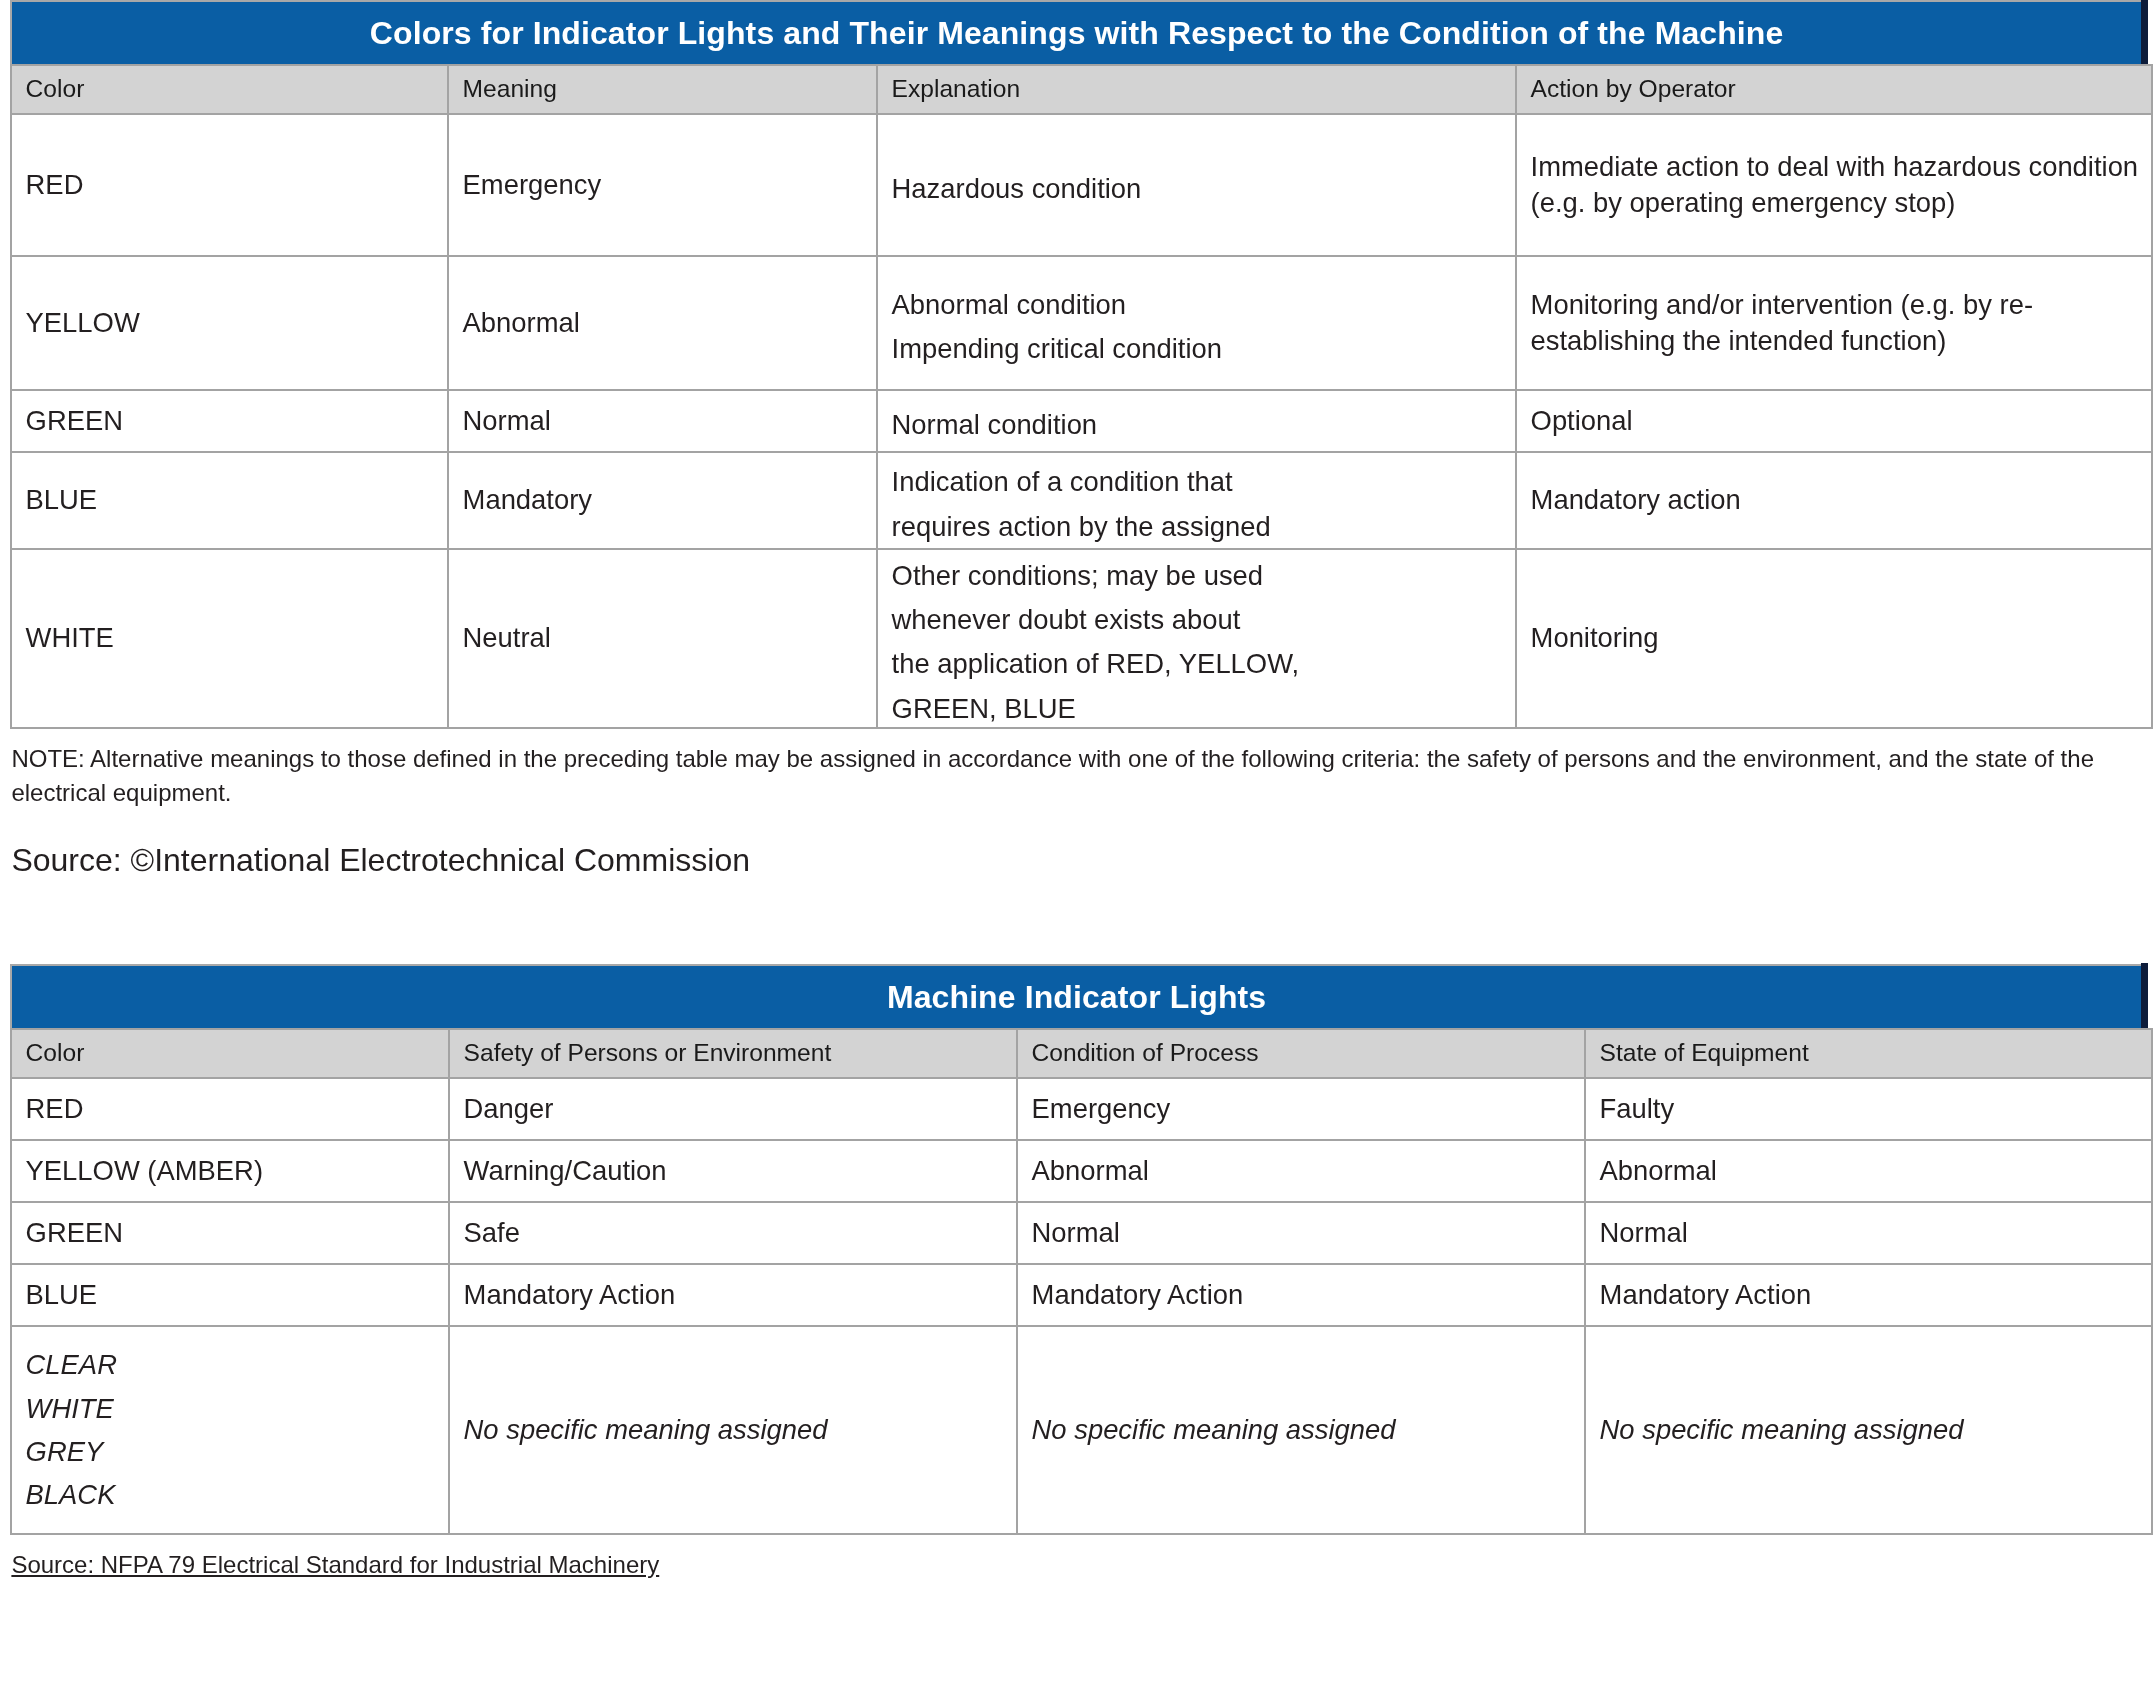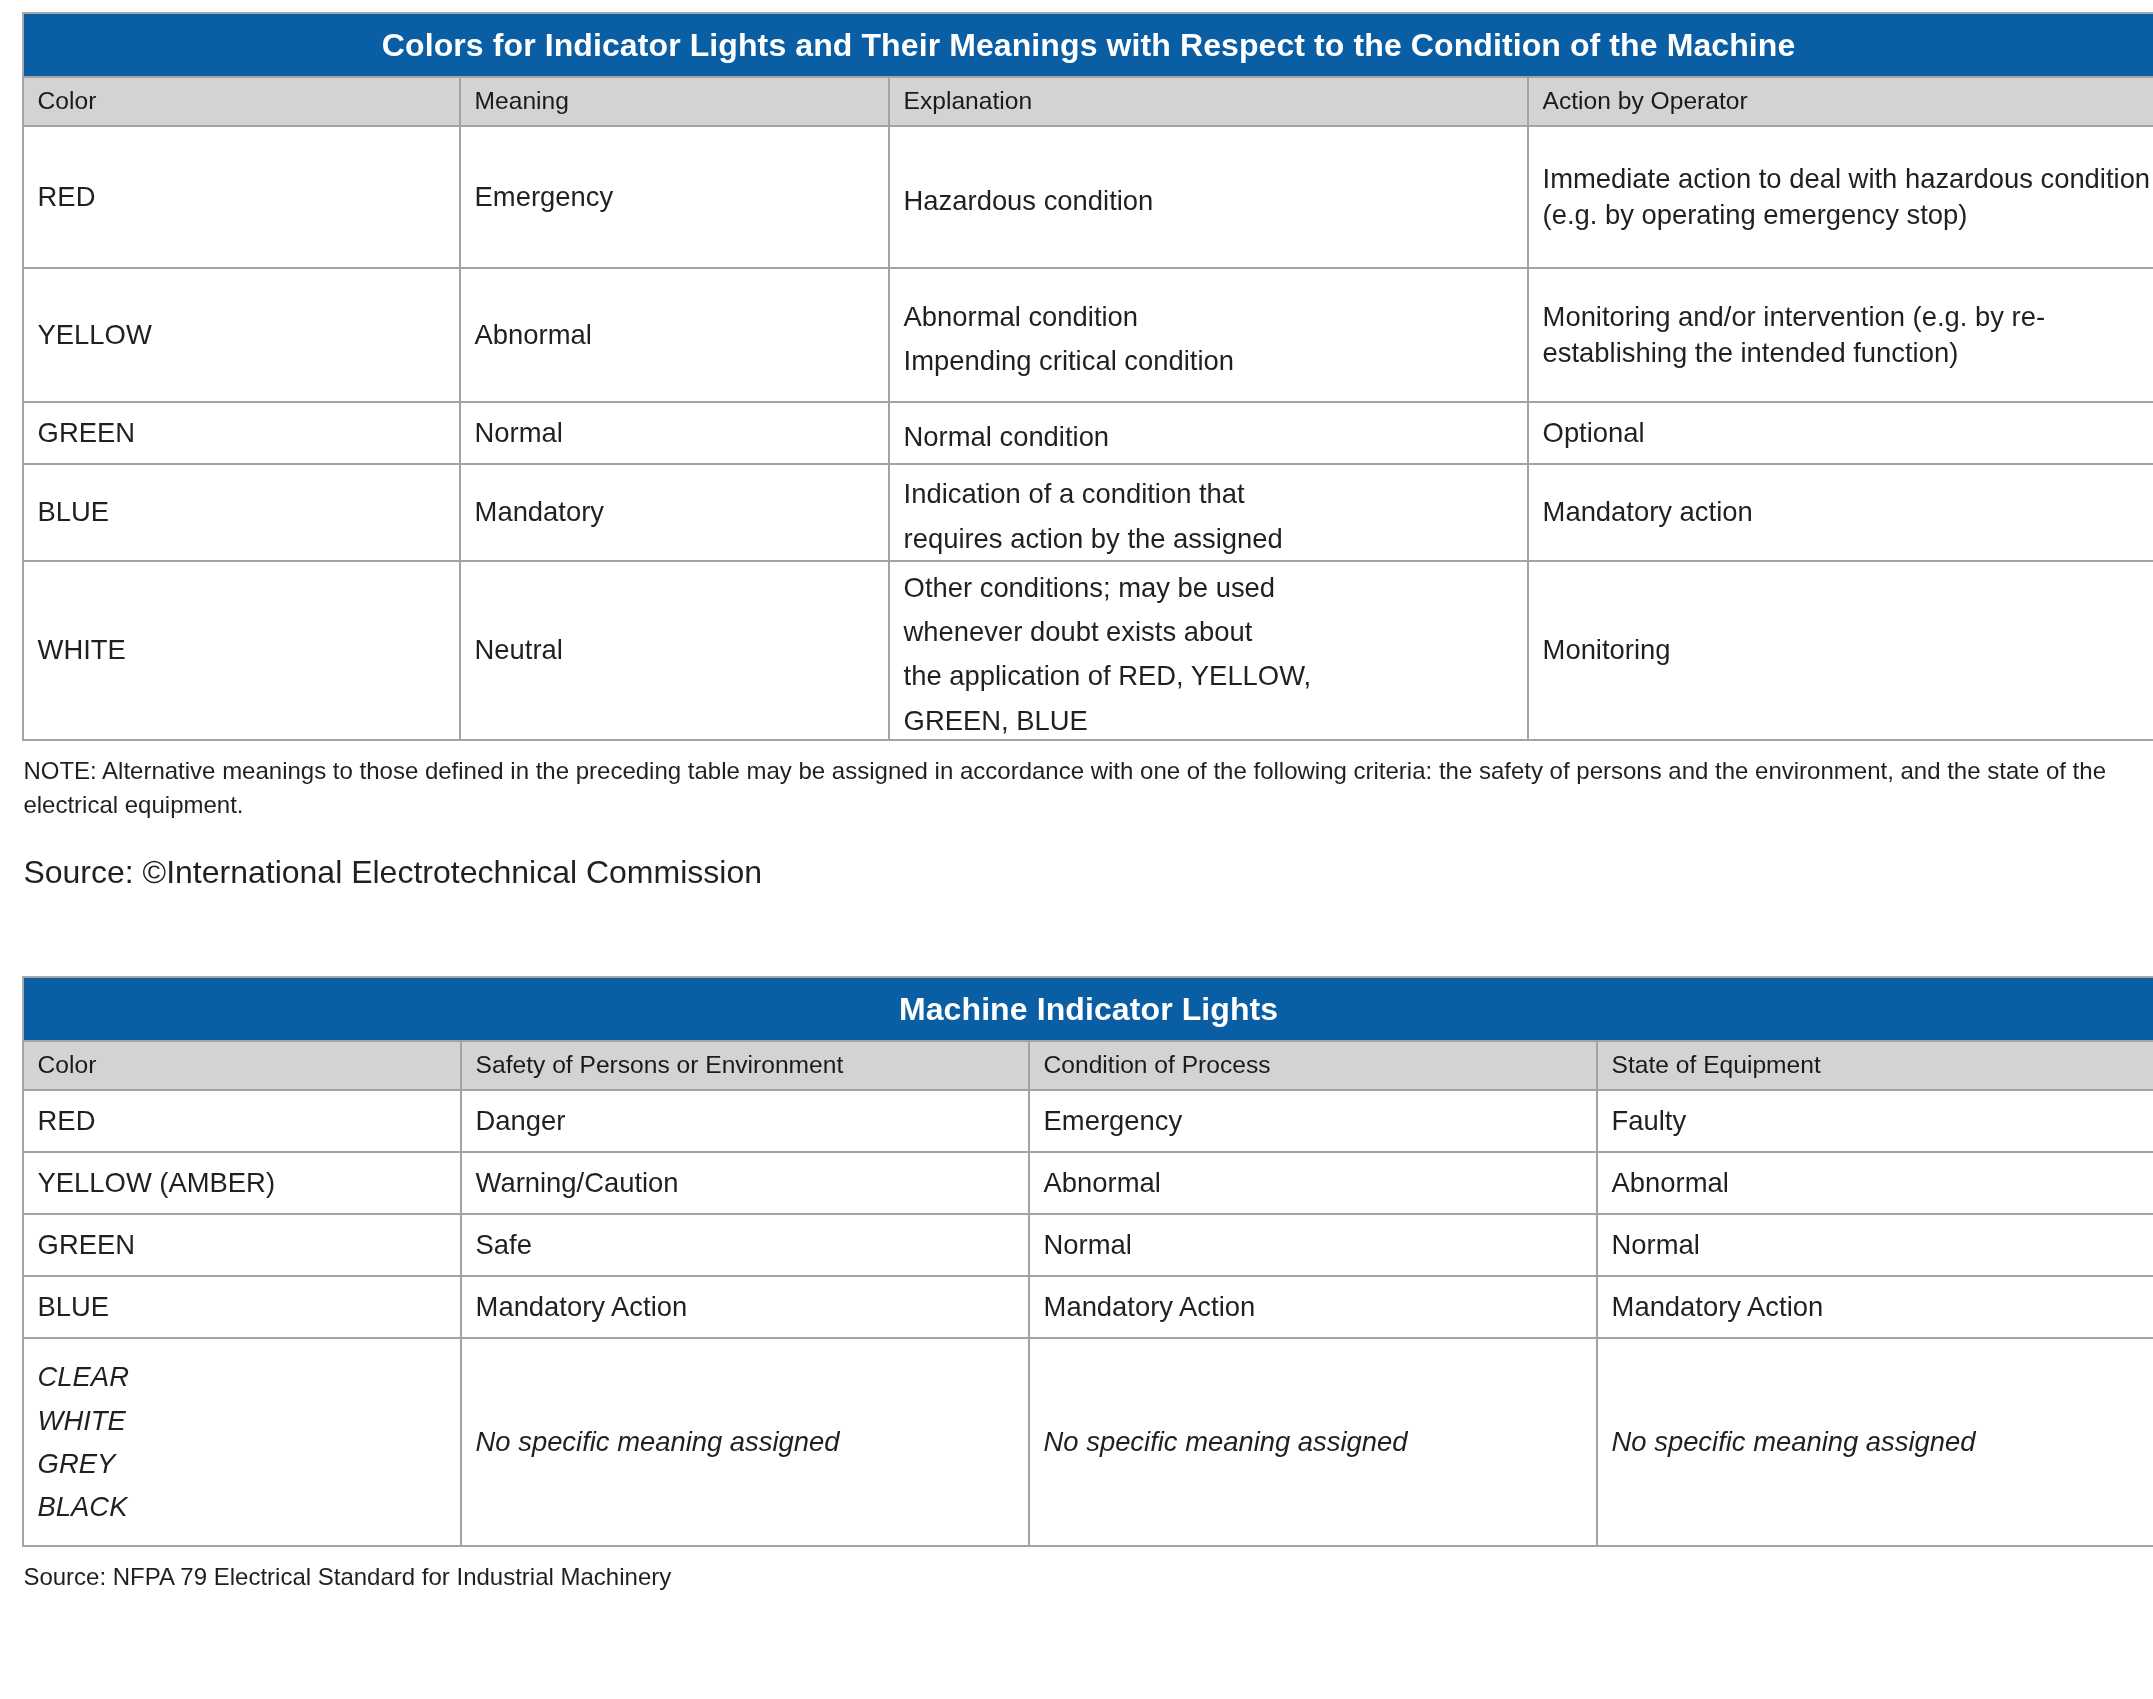--- a/index.html
+++ b/index.html
@@ -13,21 +13,21 @@
     height: 1700px;
     font-family: "Liberation Sans", sans-serif;
     color: #231f20;
     overflow: hidden;
   }
 
   .page {
     position: relative;
     width: 2154px;
     height: 1700px;
-    padding: 12px;
+    padding: 0;
   }
 
   
   .table-block {
     position: relative;
     width: 2154px;
   }
 
   .title-bar {
     position: relative;
@@ -128,20 +128,21 @@
     margin: 28px 11.4px 0 11.4px;
     font-size: 32px;
     line-height: 1.4;
     color: #231f20;
   }
   .source2 {
     margin: 13.2px 11.4px 0 11.4px;
     font-size: 24px;
     line-height: 1.4;
     color: #231f20;
+    text-decoration: underline;
   }
 
   .gap { height: 81px; }
 </style>
 </head>
 <body>
 
 <div class="page">
 
   <div class="table-block">

